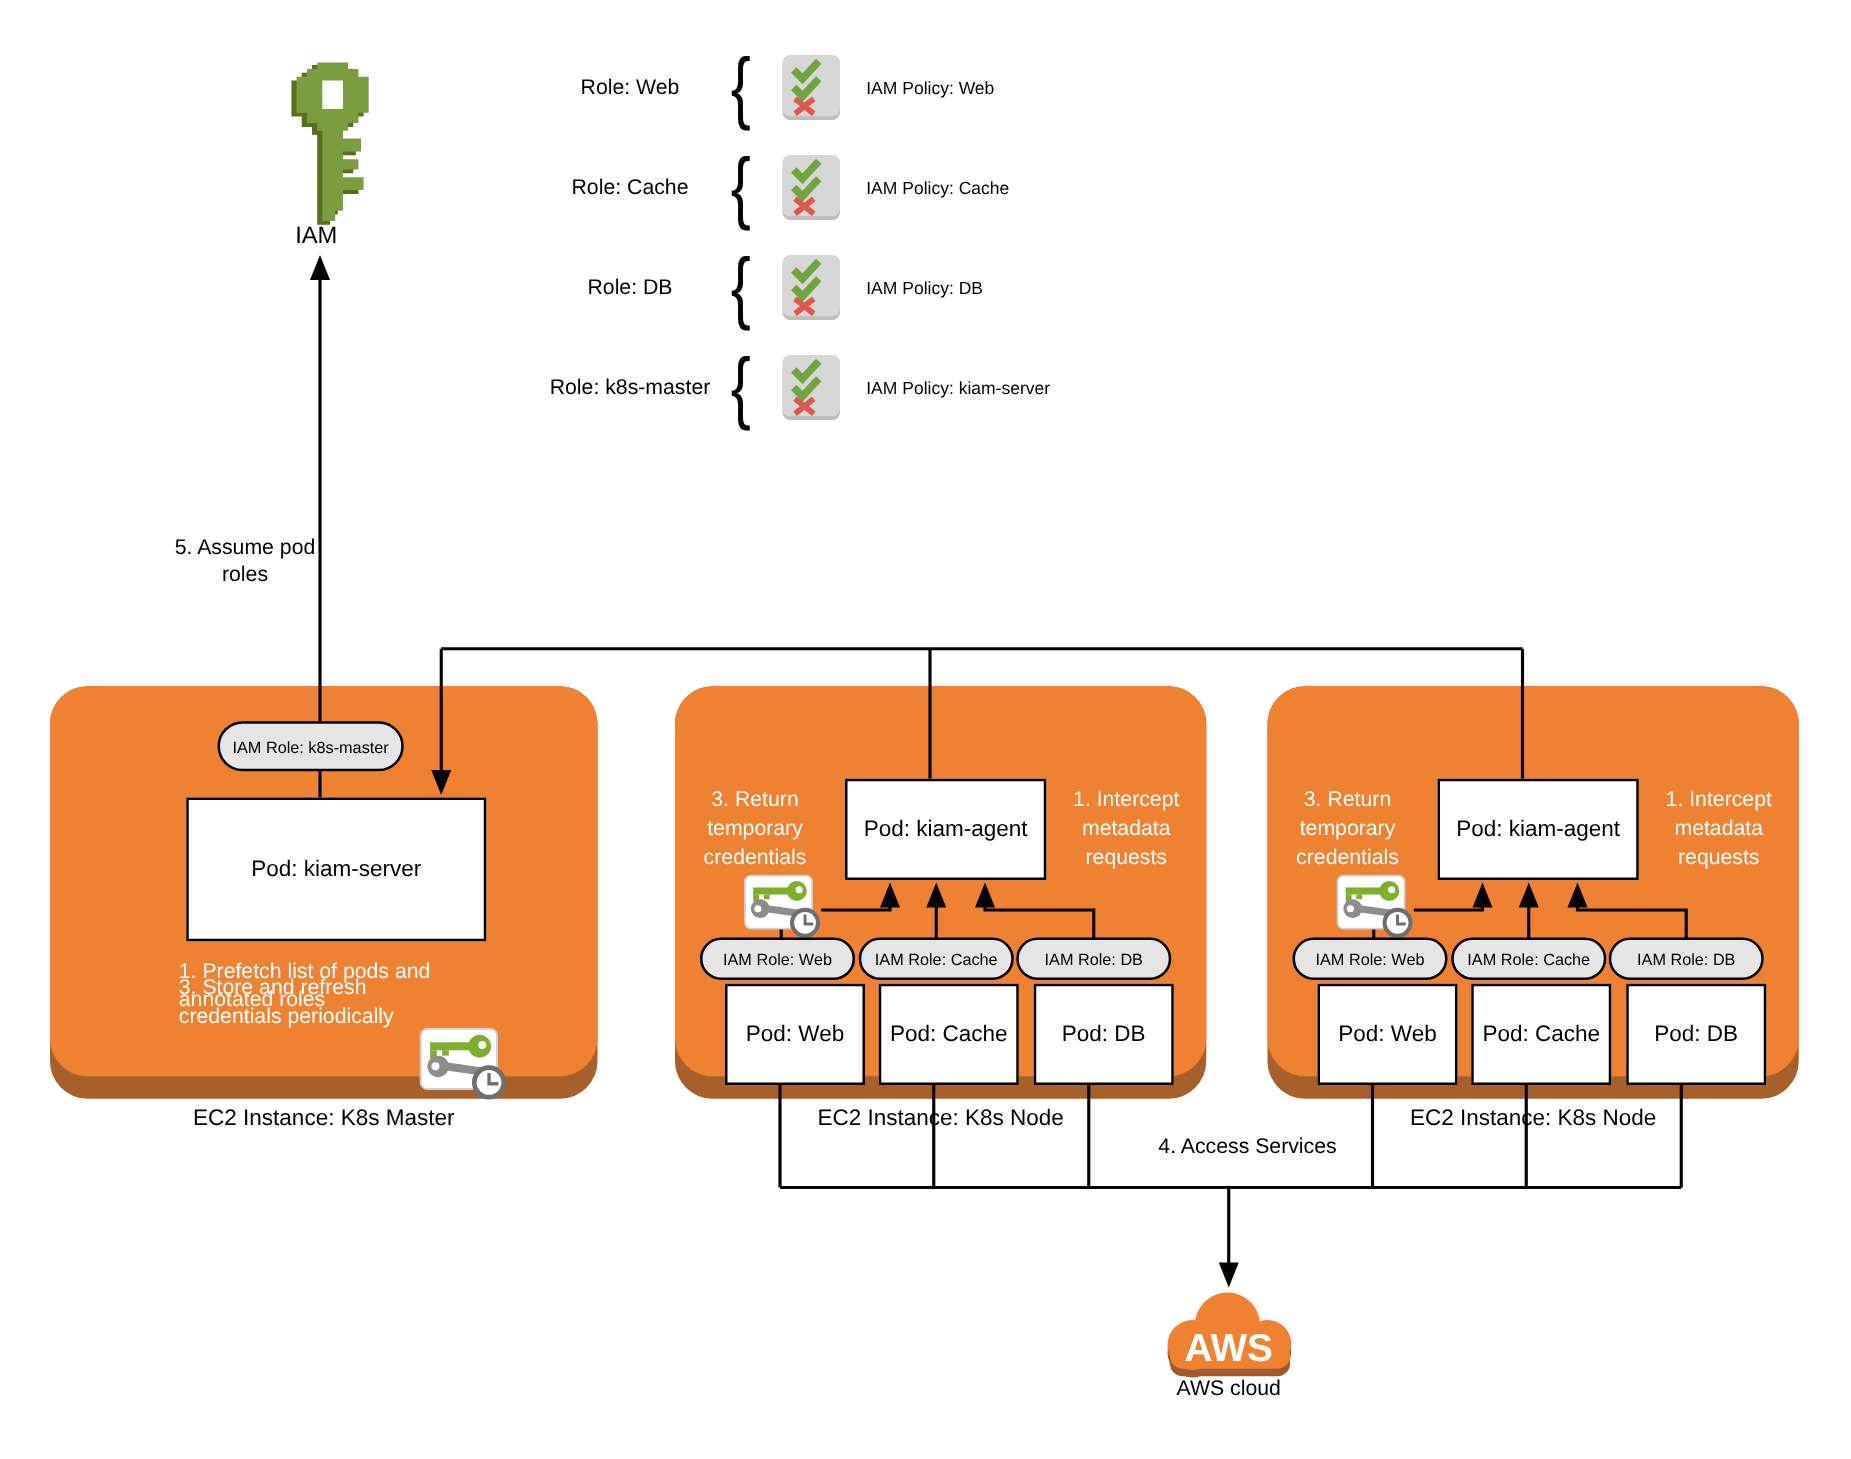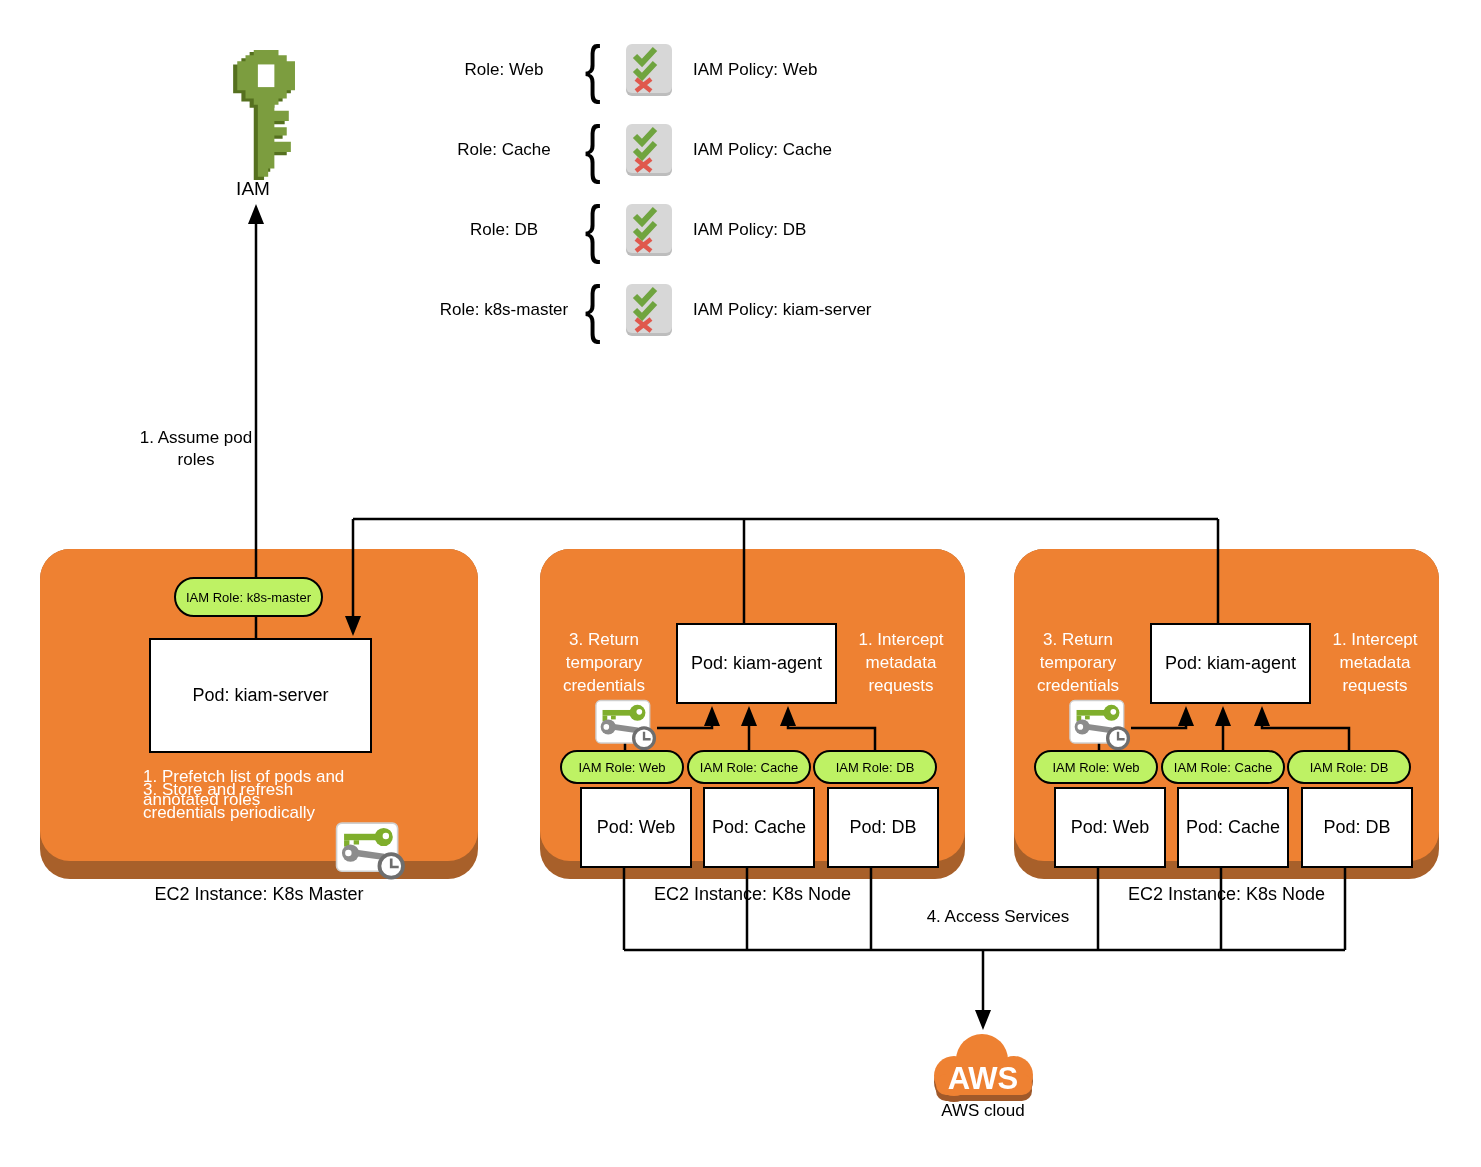--- a/index.html
+++ b/index.html
@@ -8,29 +8,29 @@
     font-family:"Liberation Sans", sans-serif; color:#000; overflow:hidden;
   }
   
   .node { position:absolute; background:#A8602A; border-radius:30px; z-index:1; }
   .node .face { position:absolute; left:0; top:0; right:0; height:312px; background:#EE8132; border-radius:30px; }
   .pod {
     position:absolute; background:#fff; border:2.5px solid #000; box-sizing:border-box;
     display:flex; align-items:center; justify-content:center; font-size:18px; z-index:3; text-align:left;margin-left:12px;
   }
   .oval {
-    position:absolute; background:#bef264; border:2.5px solid #000; box-sizing:border-box; border-radius:999px;
+    position:absolute; background:#e5e5e5; border:2.5px solid #000; box-sizing:border-box; border-radius:999px;
     display:flex; align-items:center; justify-content:center; font-size:13px; z-index:3; white-space:nowrap;
   }
   .wnote { position:absolute; color:#fff; font-size:17px; line-height:1.36; text-align:center; z-index:3; }
   .wnote.left { text-align:left; }
   .ec2label { position:absolute; font-size:18px; text-align:center; z-index:4; }
   .blacknote { position:absolute; font-size:17px; line-height:1.3; text-align:center; z-index:4; }
   .rolelabel { position:absolute; font-size:17px; height:24px; line-height:24px; text-align:center; }
-  .policylabel { position:absolute; font-size:17px; height:24px; line-height:24px; white-space:nowrap; }
+  .policylabel { position:absolute; font-size:14px; height:24px; line-height:24px; white-space:nowrap; }
   .brace { position:absolute; font-size:64px; line-height:64px; font-weight:400; transform:scaleX(.75); }
   .connectors { position:absolute; left:0; top:0; z-index:2; pointer-events:none; }
   .icon { position:absolute; z-index:3; }
   .iamlabel { position:absolute; font-size:19px; text-align:center; z-index:4; }
 </style>
 </head>
 <body>
 
 <div class="canvas">
 
@@ -127,25 +127,25 @@
   <div class="brace" style="left:582px; top:277px;">{</div>
   <svg class="icon" style="left:625px; top:283px;" width="48" height="54" viewBox="0 0 48 54">
     <rect x="1" y="4" width="46" height="49" rx="6" fill="#BDBDBD"></rect>
     <rect x="1" y="1" width="46" height="49" rx="6" fill="#D7D7D7"></rect>
     <path d="M10 13 l7 7 13 -14" stroke="#6FA43F" stroke-width="6" fill="none"></path>
     <path d="M10 27 l7 7 13 -14" stroke="#6FA43F" stroke-width="6" fill="none"></path>
     <path d="M11 36 l15 12 M26 36 l-15 12" stroke="#E0584D" stroke-width="4.5" fill="none"></path>
   </svg>
   <div class="policylabel" style="left:693px; top:298px;">IAM Policy: kiam-server</div>
 
-  <div class="blacknote" style="left:121px; top:427px; width:150px;">1. Assume pod roles</div>
+  <div class="blacknote" style="left:121px; top:427px; width:150px;">5. Assume pod roles</div>
   <div class="blacknote" style="left:898px; top:906px; width:200px;">4. Access Services</div>
 
   <div class="oval" style="left:174px; top:577px; width:149px; height:40px;">IAM Role: k8s-master</div>
-  <div class="pod" style="left:137px; top:638px; width:223px; height:115px;">Pod: kiam-server</div>
+  <div class="pod" style="left:137px; top:638px; width:240px; height:115px;">Pod: kiam-server</div>
   <div class="wnote left" style="left:143px; top:765px; width:232px;">1. Prefetch list of pods and annotated roles</div>
   <div class="wnote left" style="left:143px; top:778px; width:212px;">3. Store and refresh credentials periodically</div>
   <svg class="icon" style="left:334px; top:822px;" width="78" height="60" viewBox="0 0 70 56">
     <rect x="1" y="1" width="57" height="45" rx="5" fill="#ffffff" stroke="#CFCFCF" stroke-width="1.5"></rect>
     <rect x="8" y="11" width="34" height="6" fill="#7FAE2C"></rect>
     <rect x="8" y="17" width="5" height="6" fill="#7FAE2C"></rect>
     <rect x="17" y="17" width="5" height="4" fill="#7FAE2C"></rect>
     <circle cx="45" cy="14" r="8.5" fill="#7FAE2C"></circle>
     <circle cx="47" cy="13" r="3" fill="#ffffff"></circle>
     <circle cx="14" cy="29" r="8" fill="#8C8C8C"></circle>

